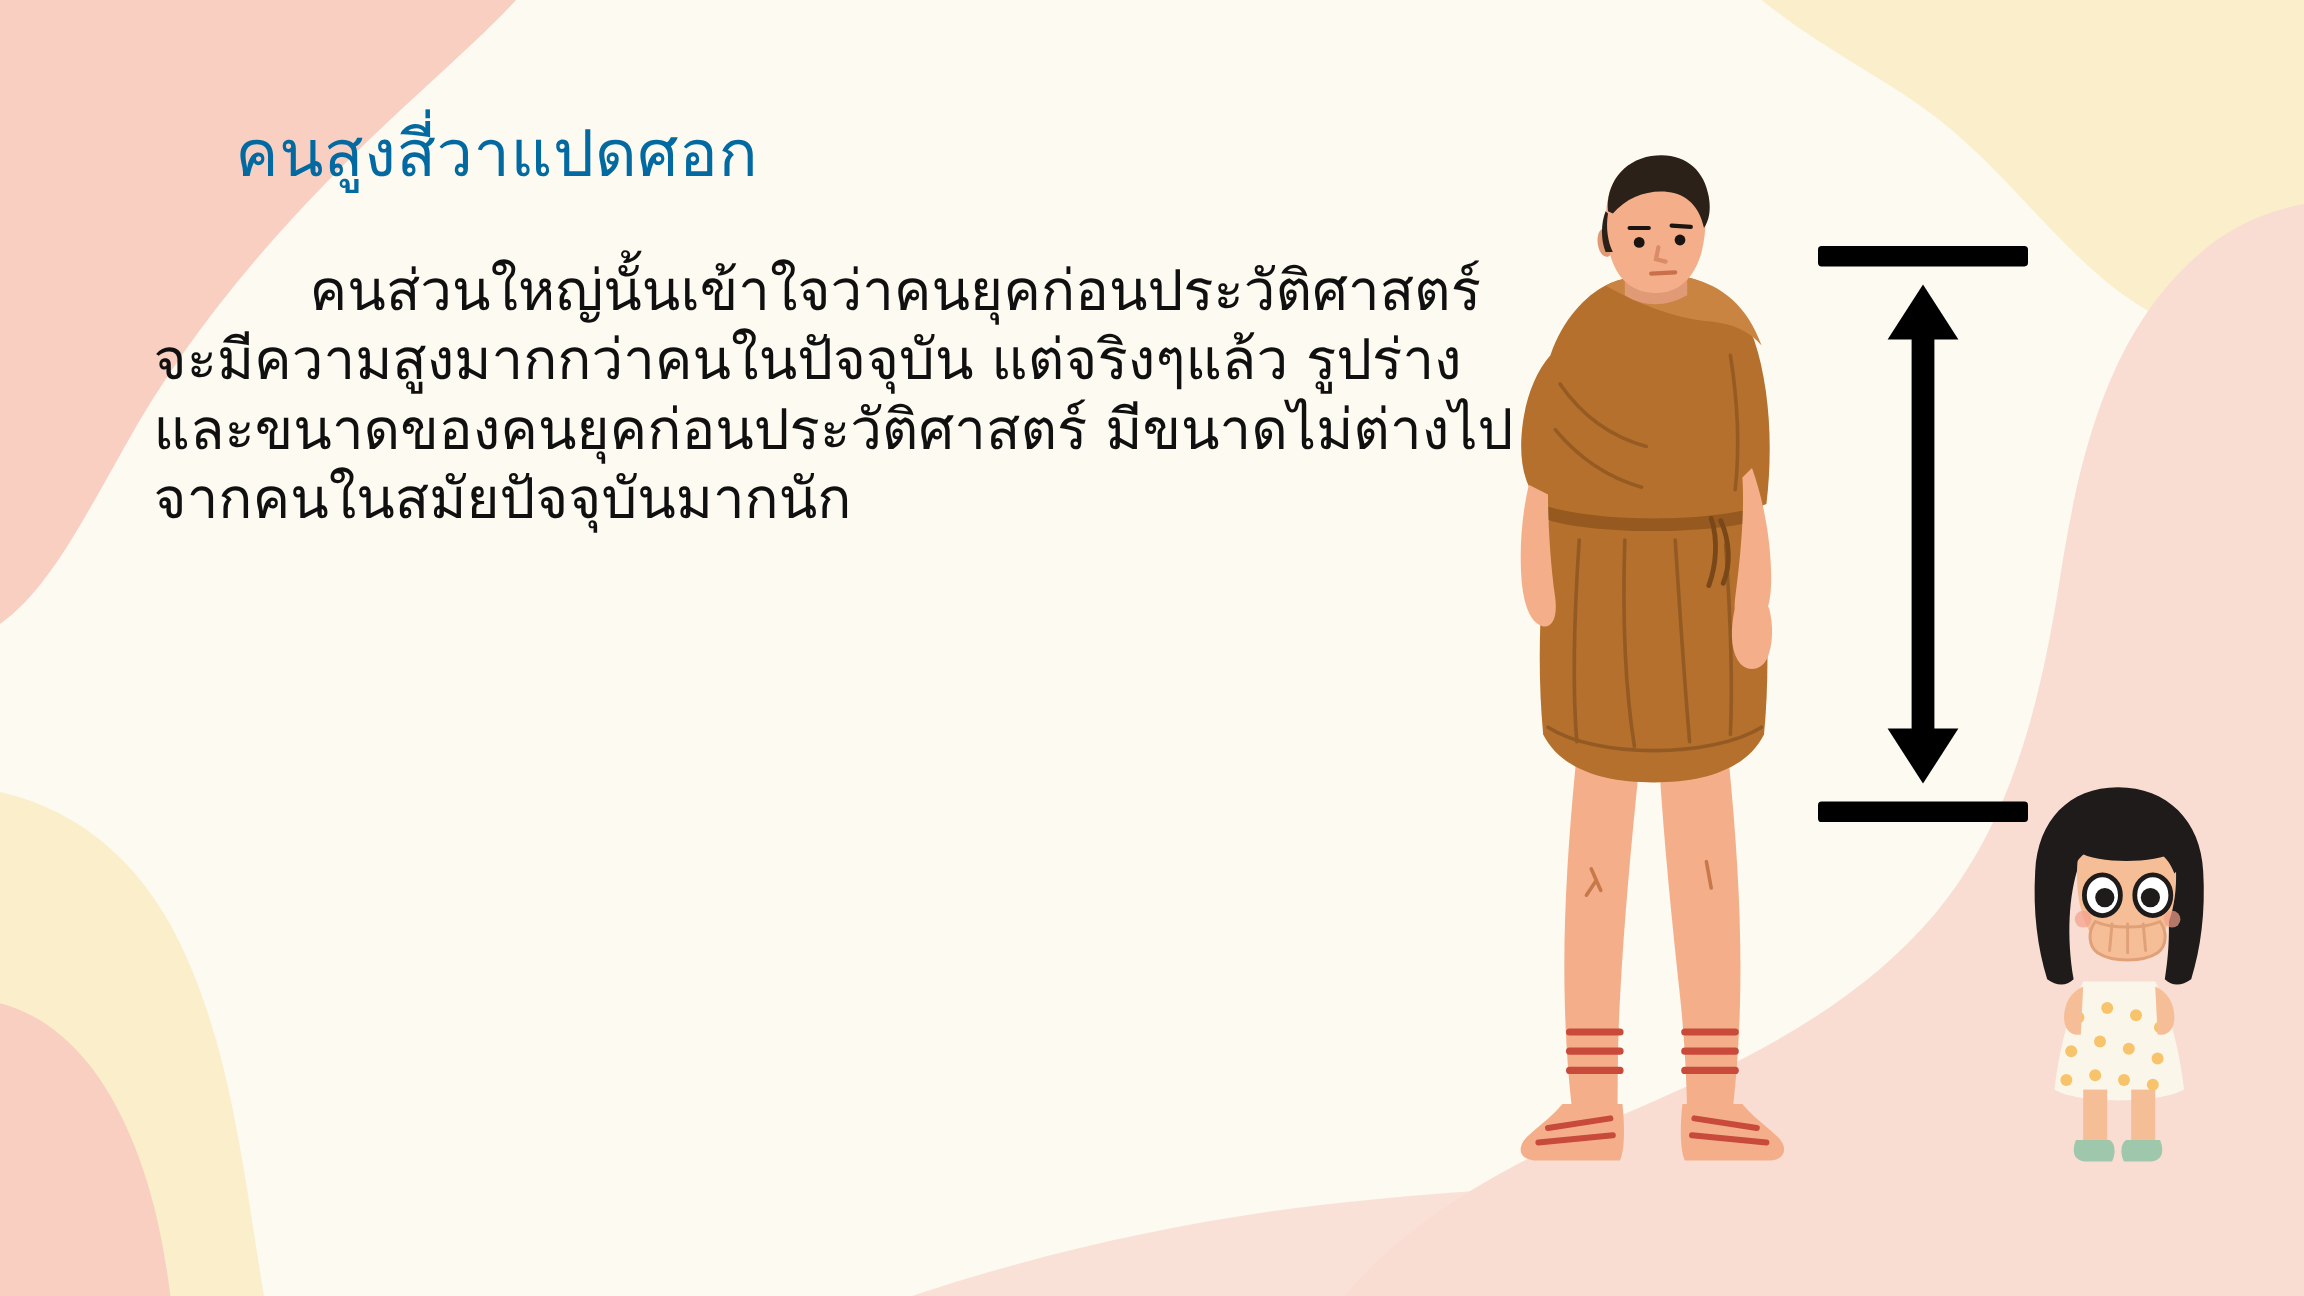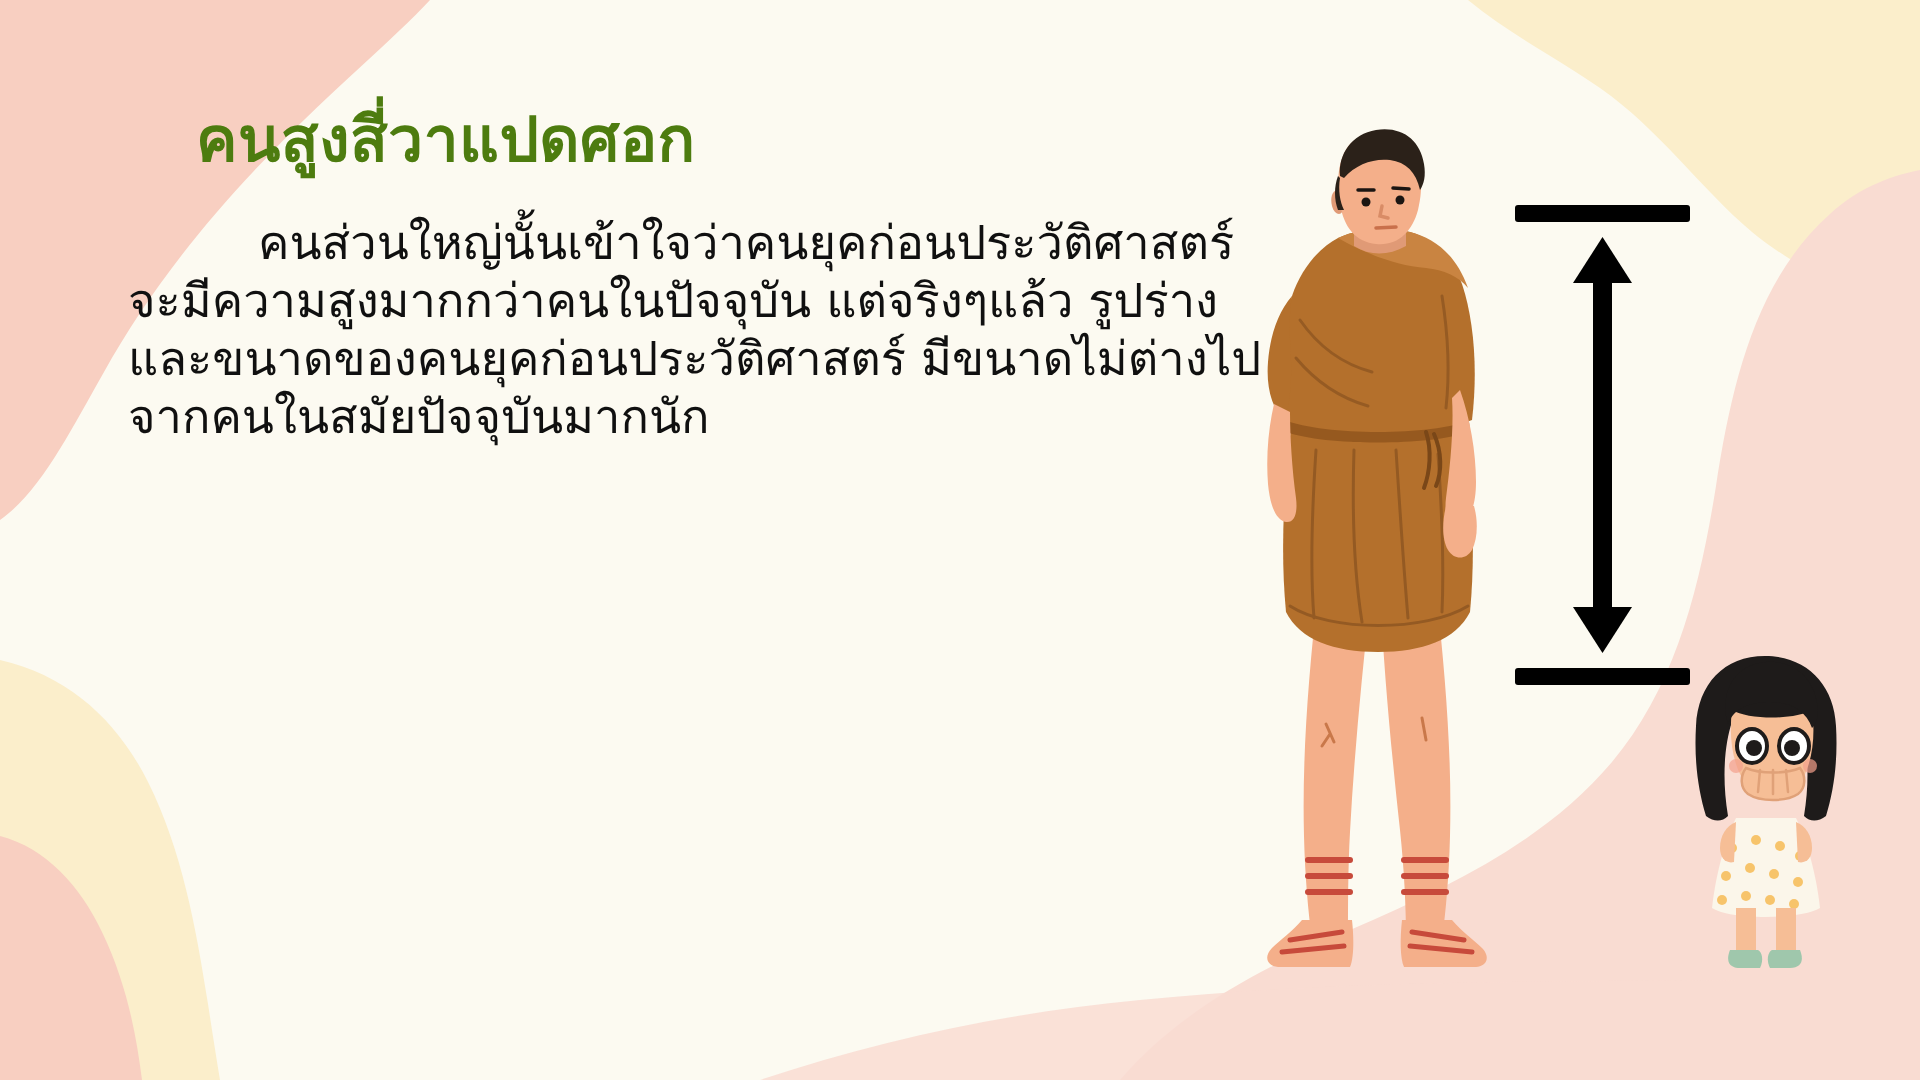--- a/index.html
+++ b/index.html
@@ -8,22 +8,22 @@
     background:#FCFAF1;
     font-family:"DejaVu Sans","Liberation Sans",sans-serif;
     position:relative;
   }
   #slide{position:absolute;inset:0;overflow:hidden;background:#FCFAF1;}
   .bg-layer{position:absolute;inset:0;width:1920px;height:1080px;}
   .content{position:absolute;inset:0;}
 
   #slide-title{
     position:absolute;left:196px;top:62px;
-    font-size:62px;line-height:1.15;
-    color:#4d7c0f;font-weight:700;
+    font-size:54px;line-height:1.15;
+    color:#0369a1;font-weight:400;
     letter-spacing:0.5px;
     white-space:nowrap;
   }
 
   #body-text{
     position:absolute;left:128px;top:214px;
     width:1160px;
     font-size:47px;
     line-height:1.235;
     color:#101010;

